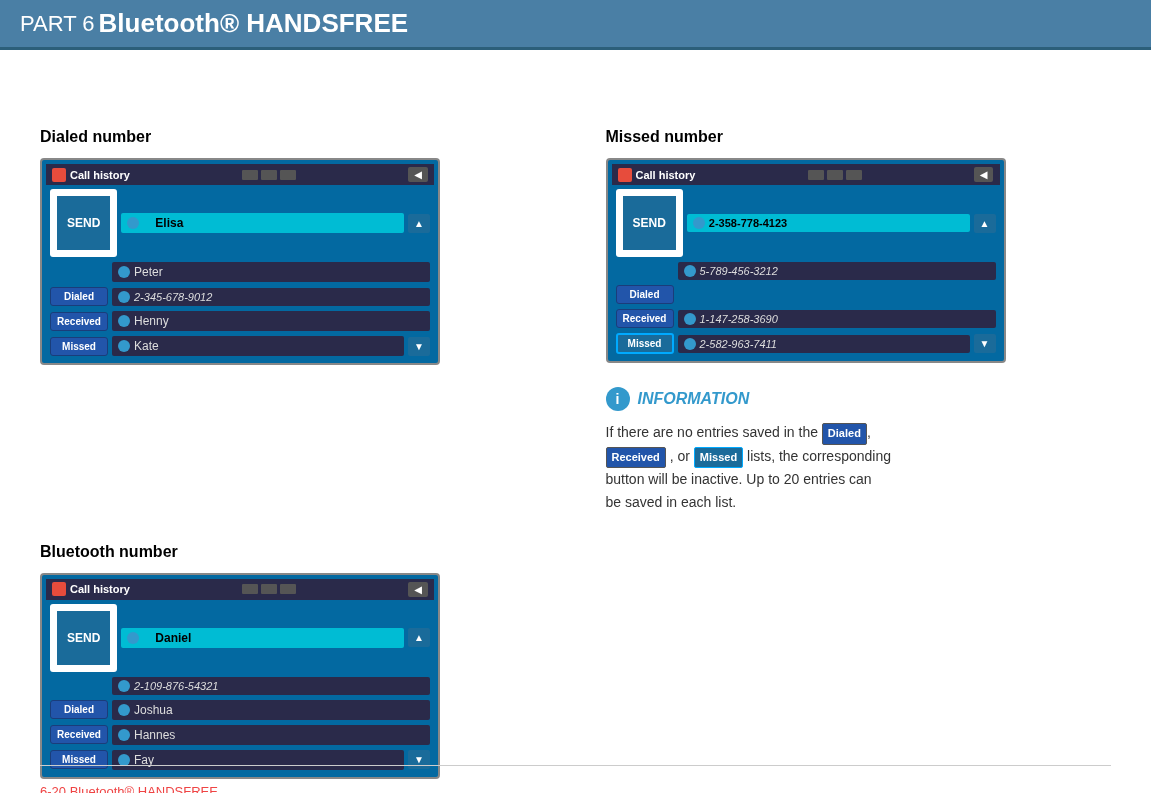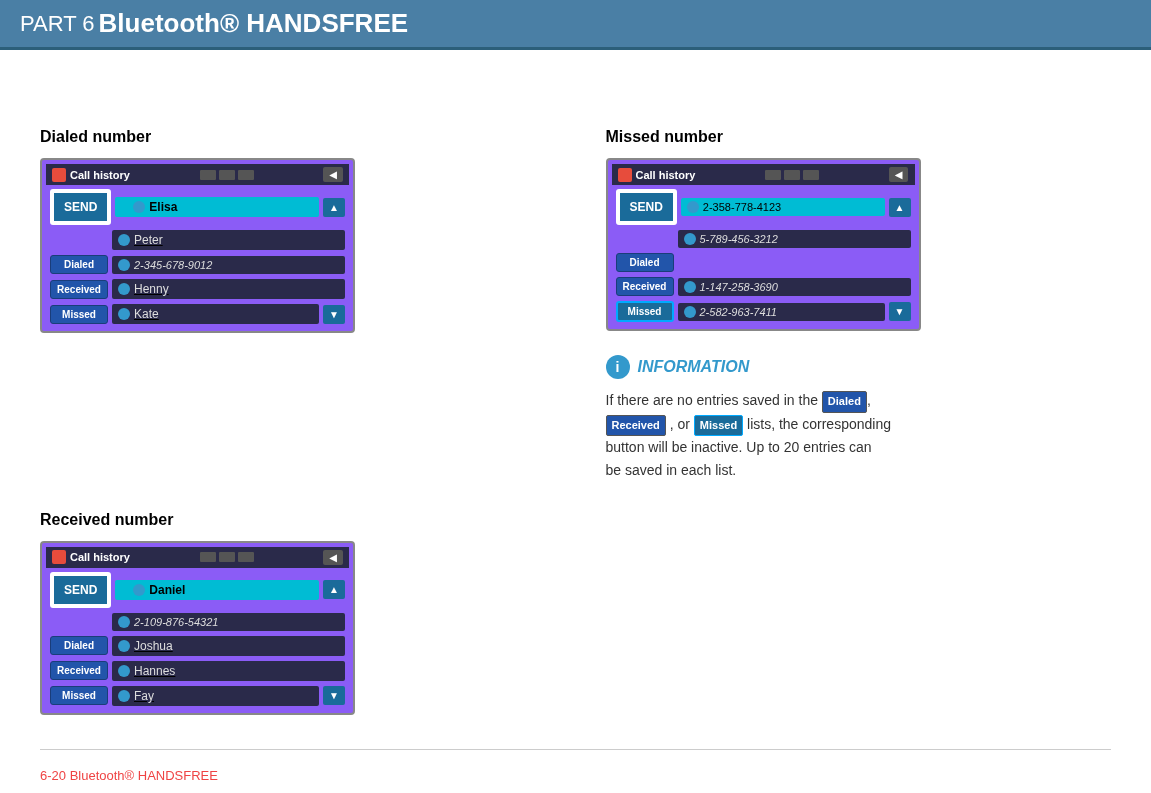--- a/index.html
+++ b/index.html
@@ -43,25 +43,25 @@
 
     .section-label {
       font-size: 16px;
       font-weight: bold;
       color: #000;
       margin-bottom: 12px;
     }
 
     
     .device-screen {
-      background: #8b5cf6;
+      background: #0369a1;
       border: 2px solid #888;
       border-radius: 4px;
       padding: 4px;
-      width: 315px;
+      width: 400px;
     }
 
     .screen-titlebar {
       background: #2a2a4a;
       display: flex;
       align-items: center;
       justify-content: space-between;
       padding: 3px 6px;
       margin-bottom: 2px;
     }
@@ -116,36 +116,36 @@
       padding: 2px 4px;
       gap: 4px;
       margin-bottom: 1px;
     }
 
     .send-btn {
       background: #1a6b9a;
       color: #fff;
       font-size: 12px;
       font-weight: bold;
-      padding: 7px 10px;
-      border: 4px solid #ffffff;
+      padding: 20px 10px;
+      border: 7px solid #ffffff;
       border-radius: 3px;
       cursor: pointer;
       min-width: 48px;
       text-align: center;
     }
 
     .contact-entry-highlighted {
       background: #00bcd4;
       flex: 1;
-      padding: 3px 18px;
-      border-radius: 2px;
-      display: flex;
-      align-items: center;
-      gap: 4px;
+      padding: 3px 6px;
+      border-radius: 2px;
+      display: flex;
+      align-items: center;
+      gap: 16px;
     }
 
     .contact-entry-highlighted .contact-name {
       color: #000;
       font-size: 12px;
       font-weight: bold;
     }
 
     .scroll-up-btn {
       background: #1a6b9a;
@@ -200,21 +200,20 @@
     }
 
     .contact-entry {
       flex: 1;
       background: #2a2a4a;
       padding: 3px 6px;
       border-radius: 2px;
       display: flex;
       align-items: center;
       gap: 4px;
-      text-decoration: underline;
     }
 
     .contact-entry .contact-name {
       color: #ddd;
       font-size: 12px;
     }
 
     .contact-icon {
       width: 12px;
       height: 12px;
@@ -316,21 +315,21 @@
       flex: 1;
       padding: 3px 6px;
       border-radius: 2px;
       display: flex;
       align-items: center;
       gap: 4px;
     }
     .number-entry-highlighted .number-text {
       color: #000;
       font-size: 11px;
-      font-weight: normal;
+      font-weight: bold;
     }
 
     .number-entry {
       flex: 1;
       background: #2a2a4a;
       padding: 3px 6px;
       border-radius: 2px;
       display: flex;
       align-items: center;
       gap: 4px;
@@ -482,21 +481,21 @@
         <span>, or</span>
         <span class="inline-btn missed">Missed</span>
         <span>lists, the corresponding</span><br>
         <span>button will be inactive. Up to 20 entries can</span><br>
         <span>be saved in each list.</span>
       </div>
     </div>
   </div>
 
   <div>
-    <div class="section-label">Received number</div>
+    <div class="section-label">Bluetooth number</div>
     <div class="device-screen">
 
       <div class="screen-titlebar">
         <div class="screen-title-left">
           <span class="screen-icon-small"></span>
           <span class="screen-title-text">Call history</span>
         </div>
         <div class="screen-status-icons">
           <span class="status-icon"></span>
           <span class="status-icon"></span>

